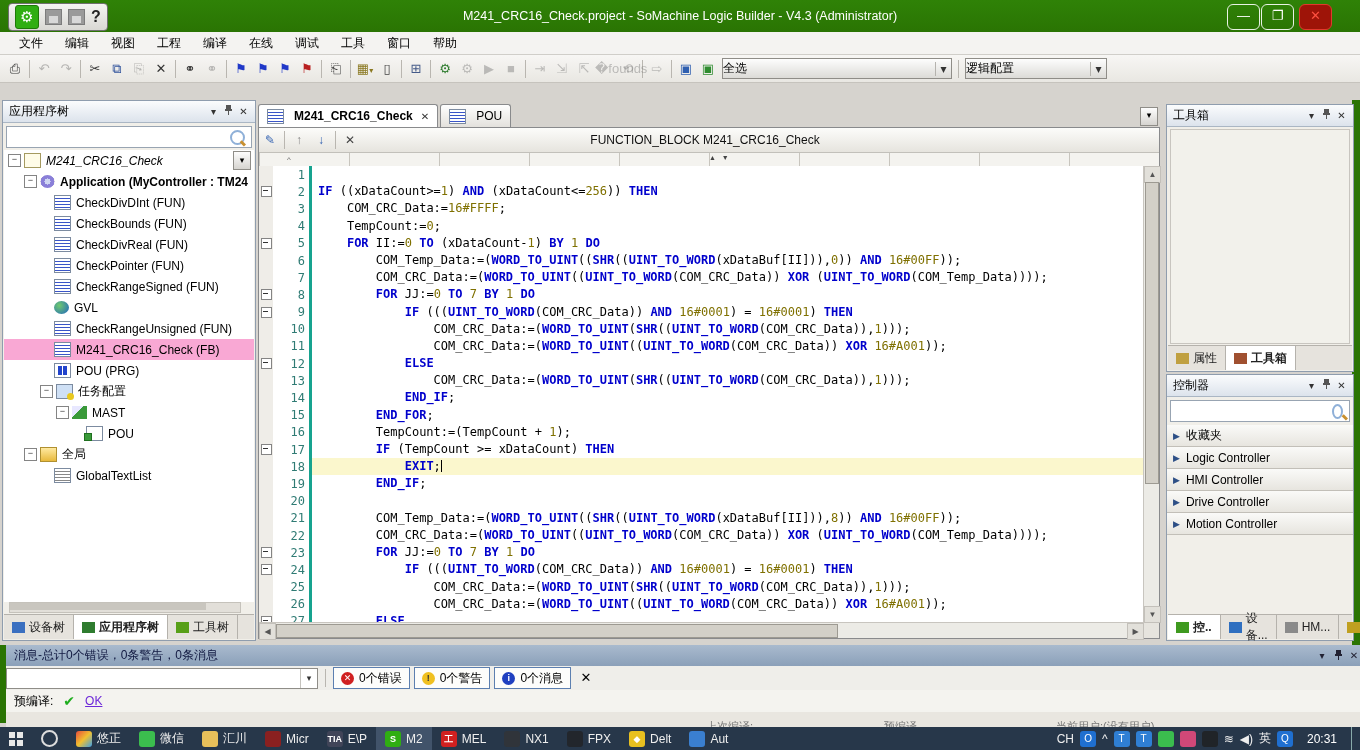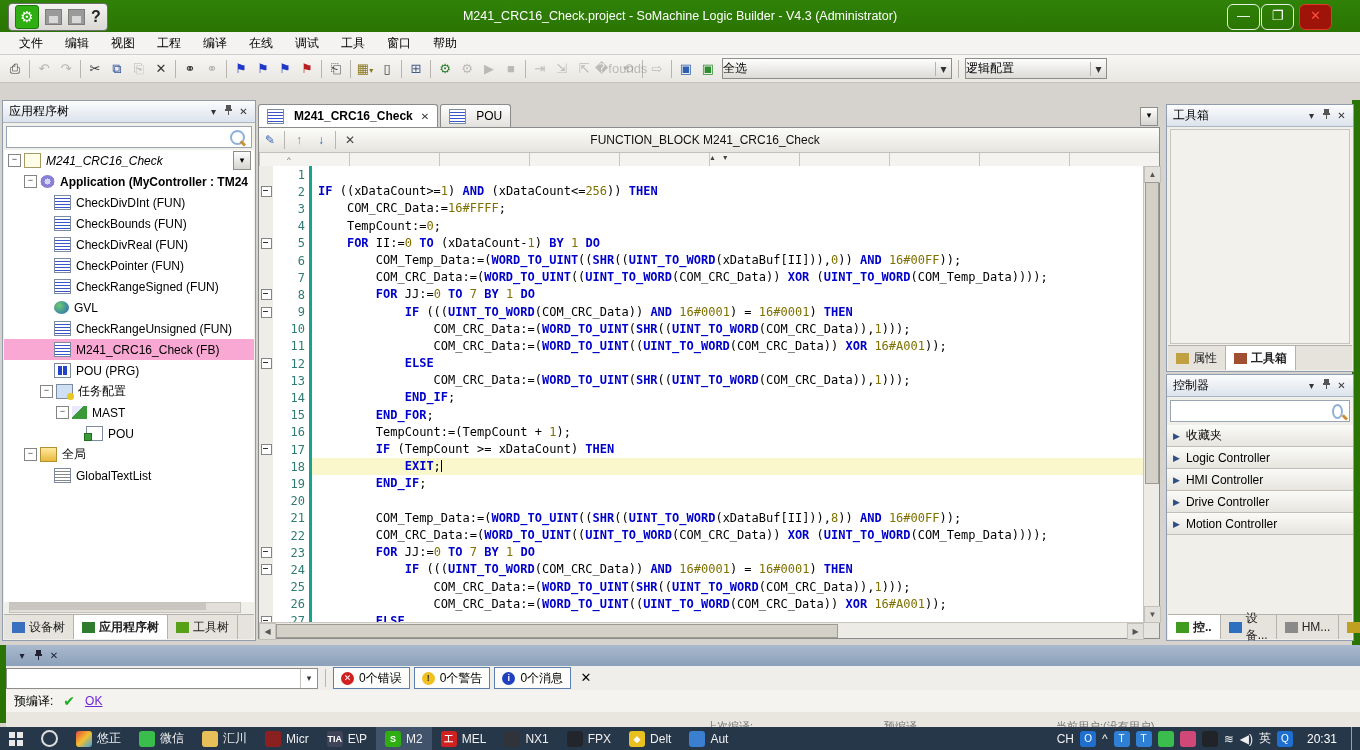--- a/index.html
+++ b/index.html
@@ -639,20 +639,21 @@
         <span class="mini" style="background: rgb(138, 138, 138);"></span>
         <span>HM...</span>
       </div>
       <div class="btab">
         <span class="mini" style="background: rgb(192, 160, 32);"></span>
       </div>
     </div>
 </div>
 
 <div class="abs msghead">
+  <span style="flex:1">消息-总计0个错误，0条警告，0条消息</span>
   <span class="pb">▾</span>
   <span class="pb">
     <svg width="9" height="10" viewBox="0 0 9 10">
         <rect x="2" y="0" width="5" height="4" fill="#223"></rect>
         <rect x="1" y="4" width="7" height="2" fill="#223"></rect>
         <rect x="4" y="6" width="1" height="4" fill="#223"></rect>
       </svg>
   </span>
   <span class="pb" style="font-weight:bold;margin-right:6px">✕</span>
 </div>

